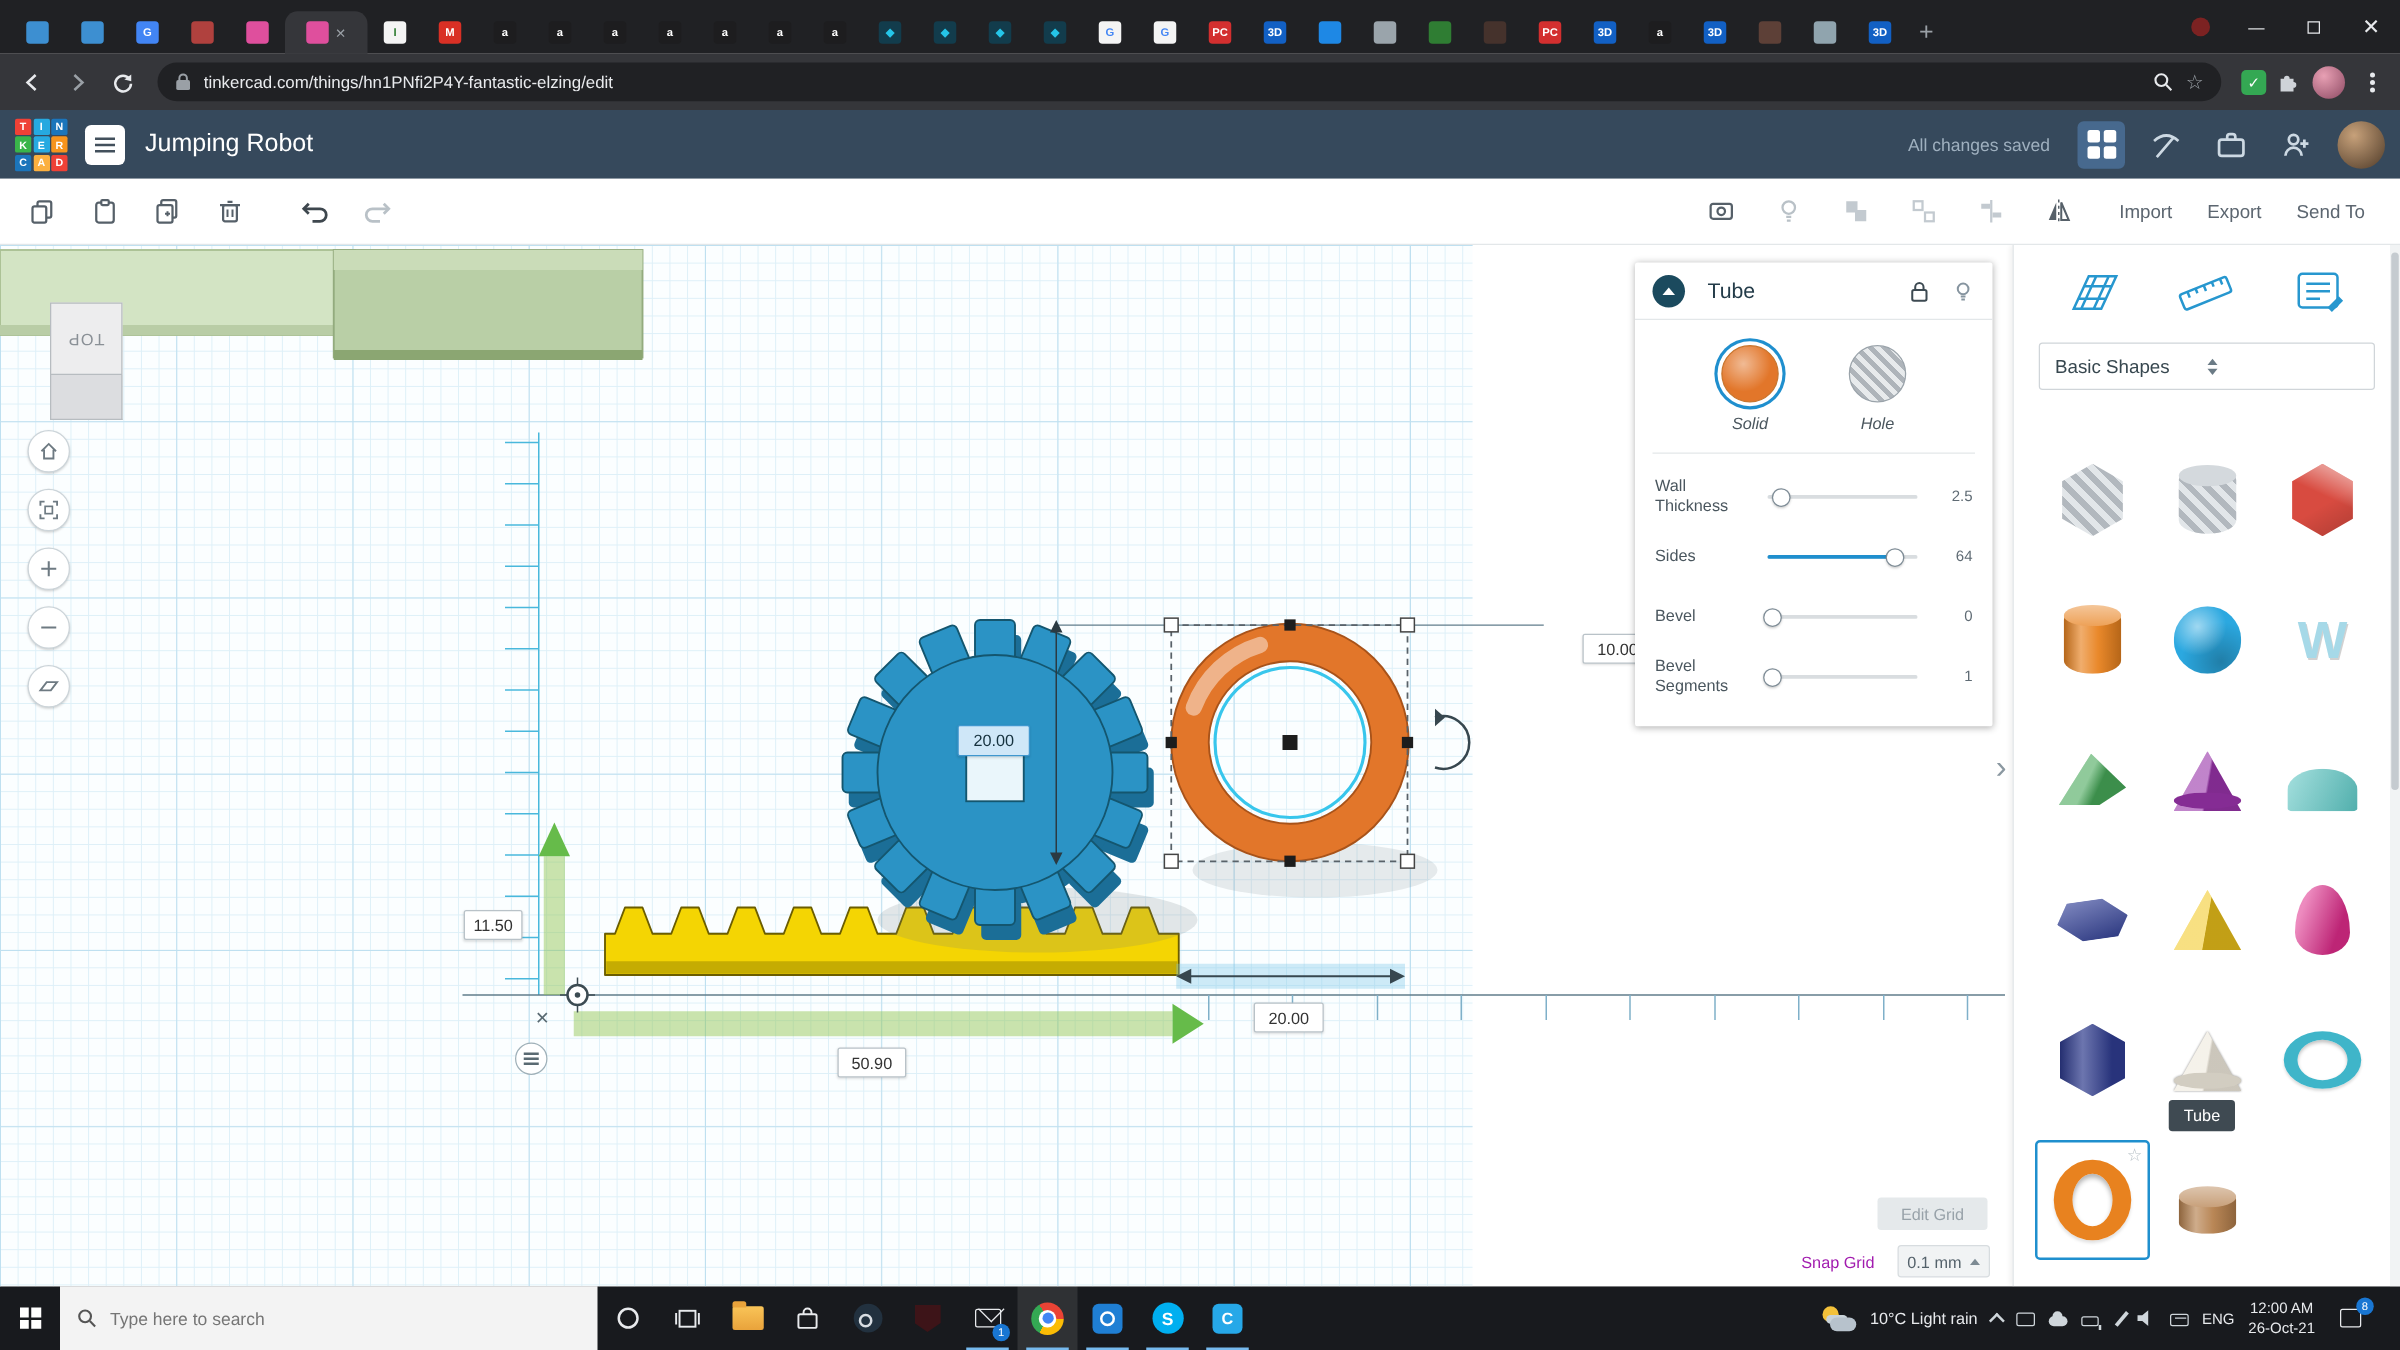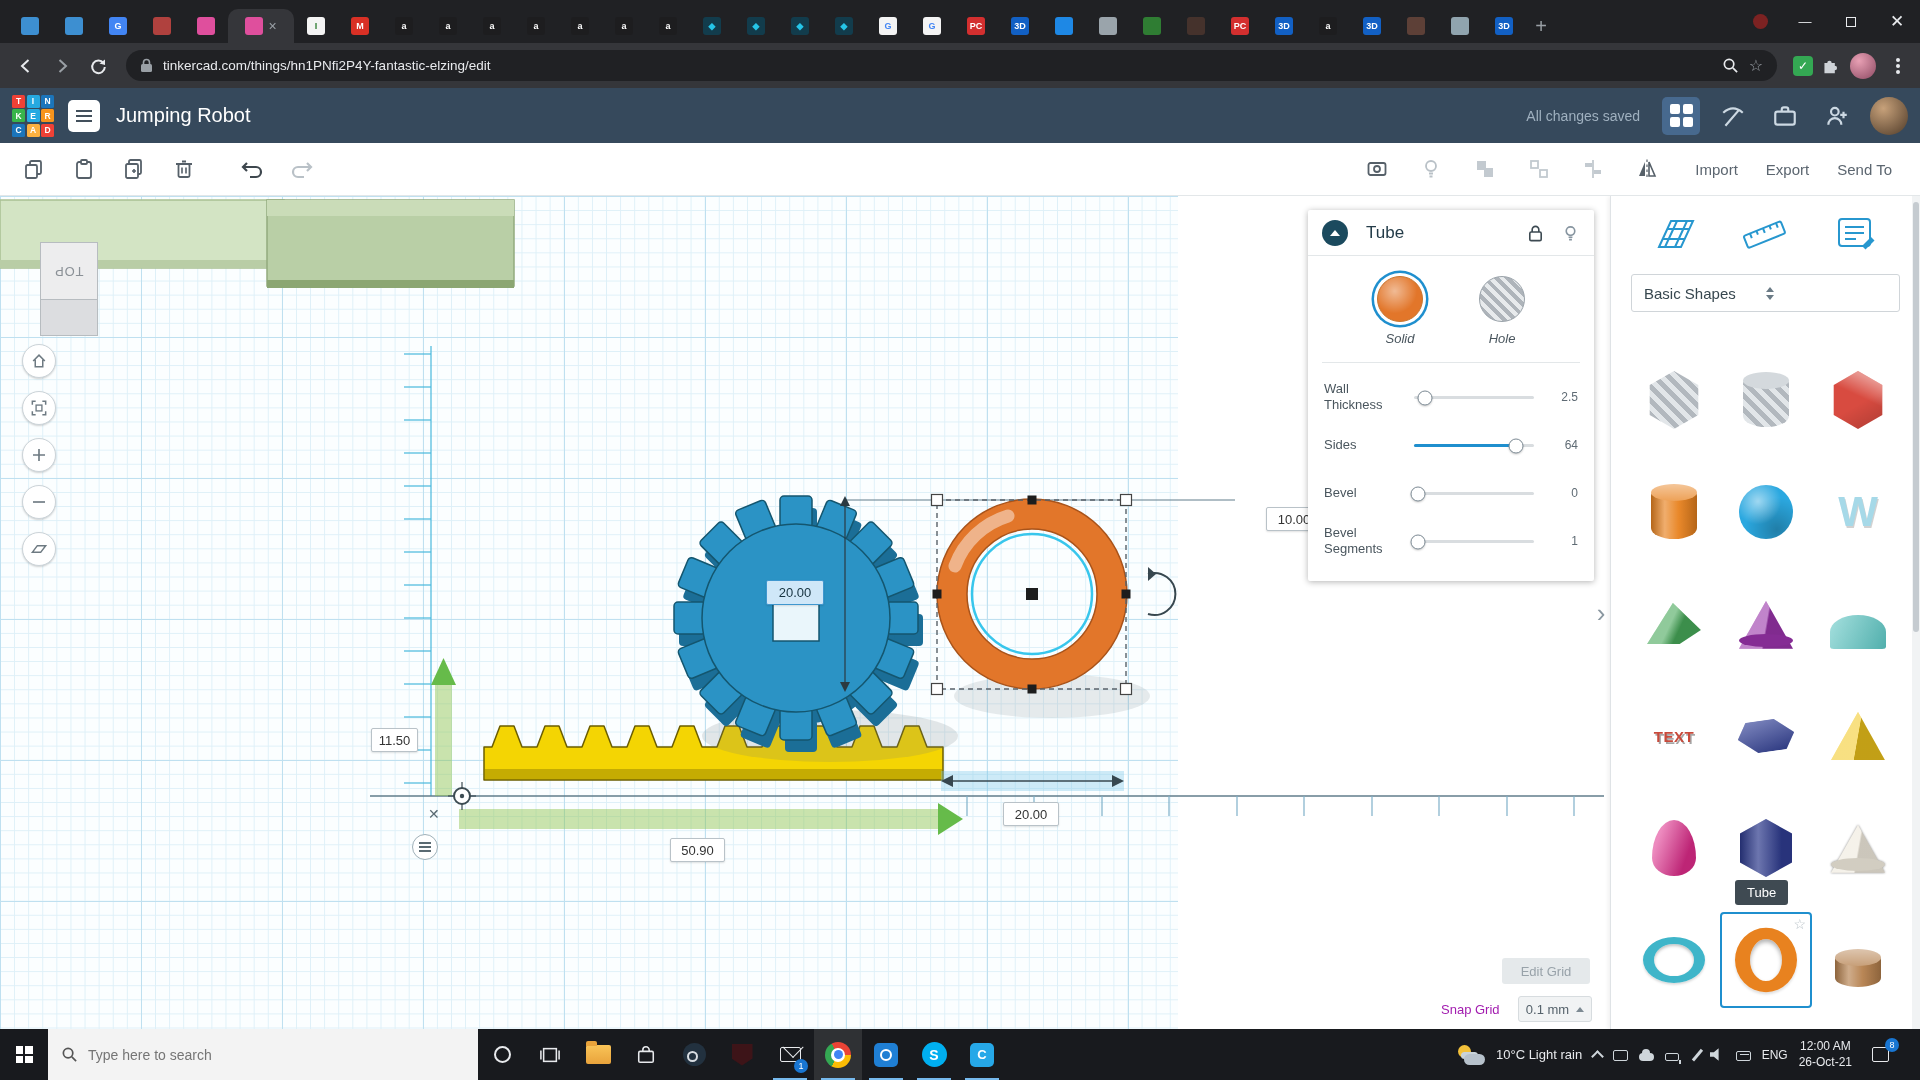--- a/index.html
+++ b/index.html
@@ -933,26 +933,20 @@
           </div>
         </div>
         <div class="tile">
 
           <div class="glyph g-dome" style="--c: #5cc7c4;">
             <span class="gtxt"></span>
           </div>
         </div>
         <div class="tile">
 
-          <div class="glyph g-text3d" style="--c: #c84a3b;">
-            <span class="gtxt">TEXT</span>
-          </div>
-        </div>
-        <div class="tile">
-
           <div class="glyph g-poly" style="--c: #31409b;">
             <span class="gtxt"></span>
           </div>
         </div>
         <div class="tile">
 
           <div class="glyph g-pyramid" style="--c: #f2c71b;">
             <span class="gtxt"></span>
           </div>
         </div>

